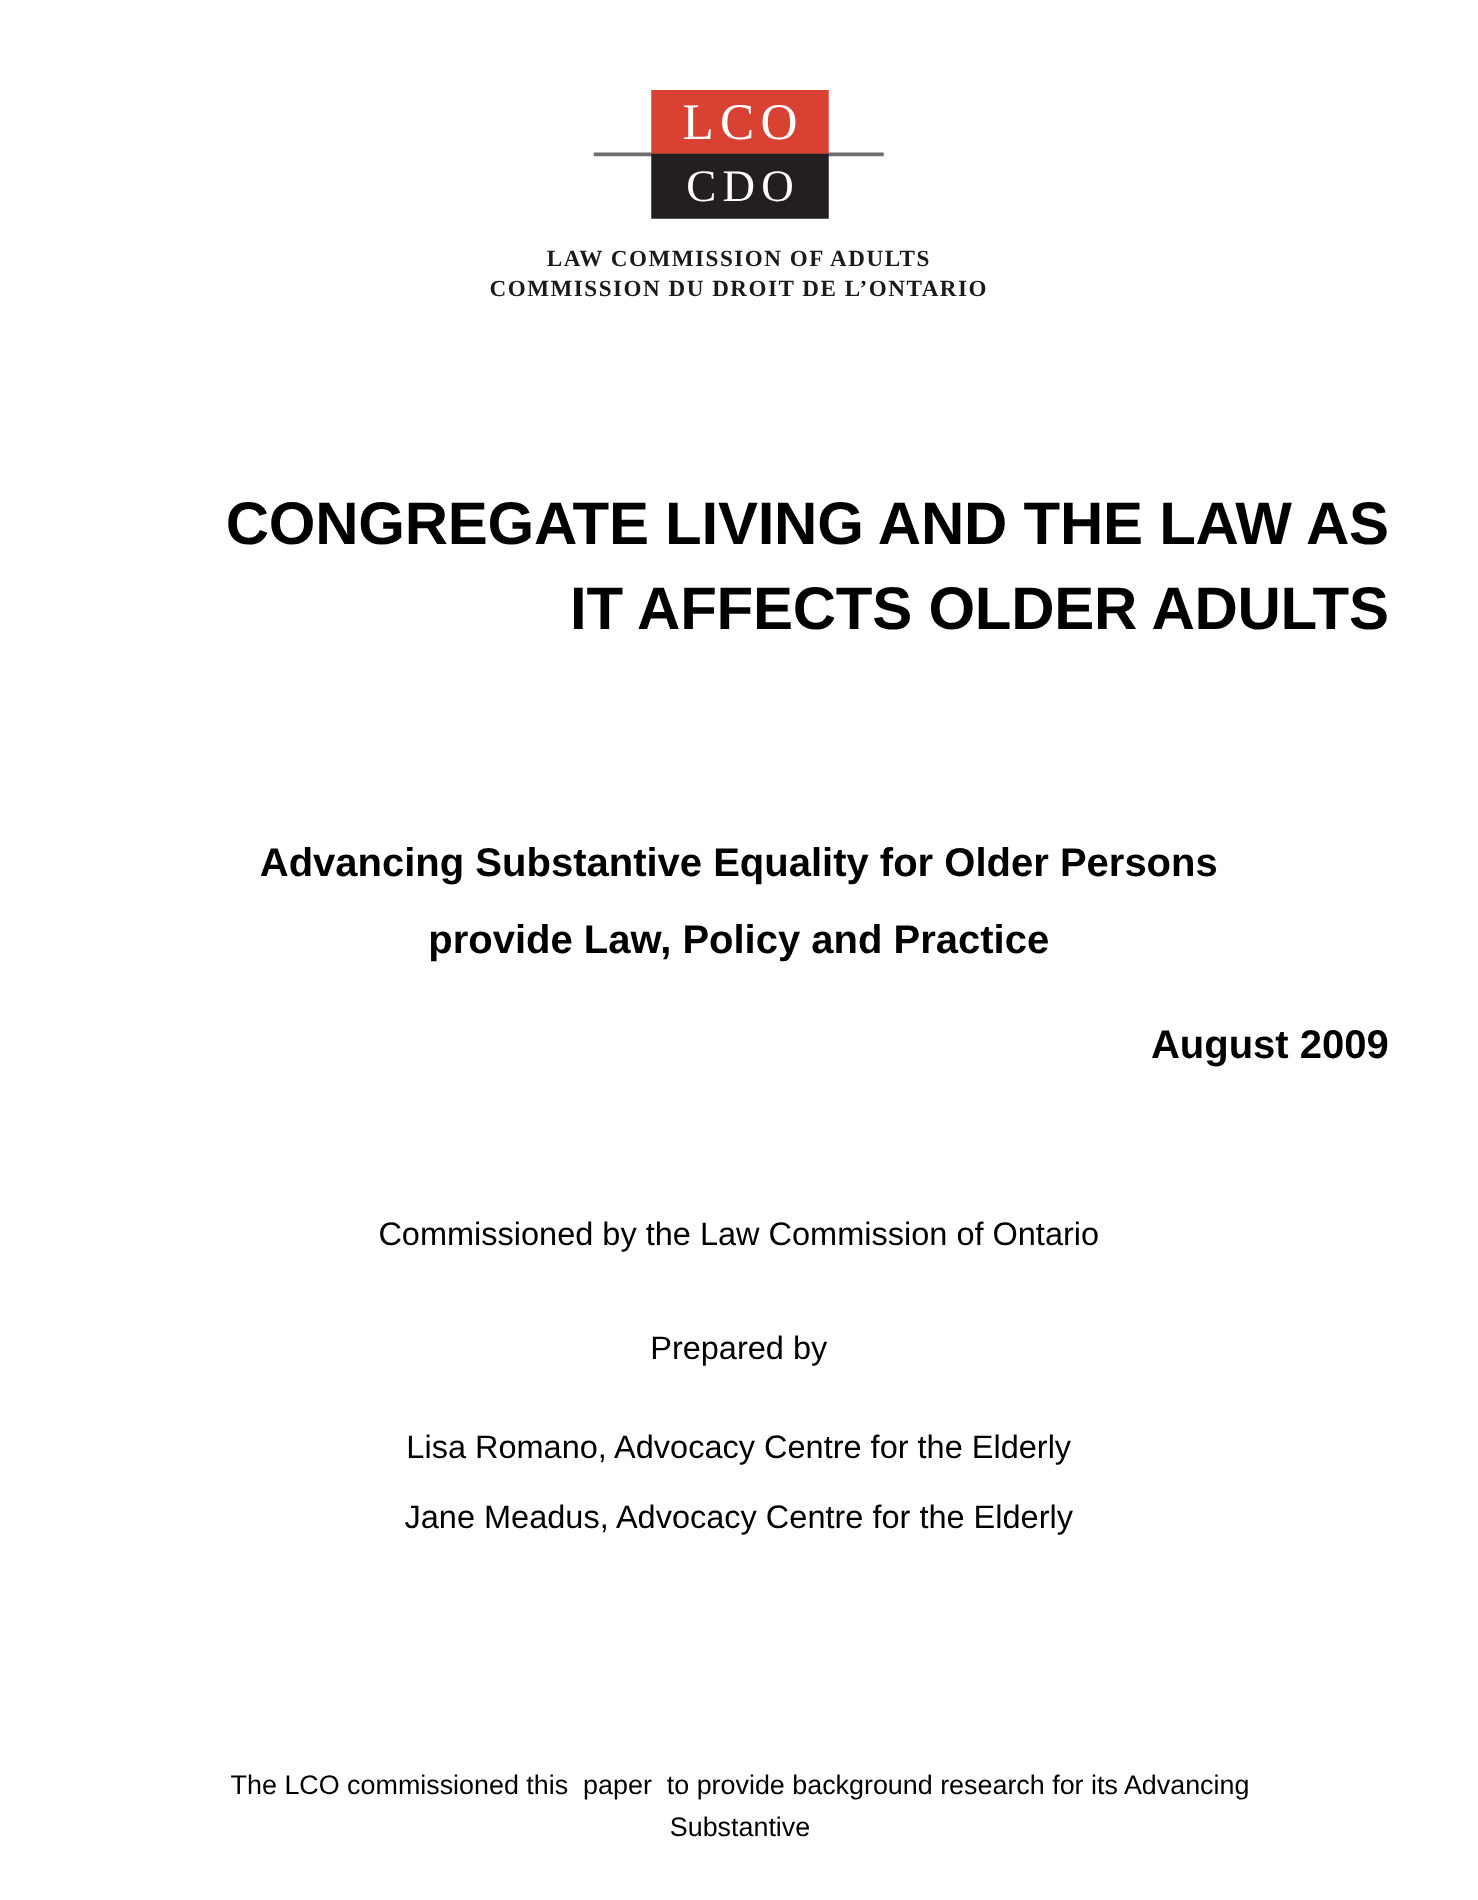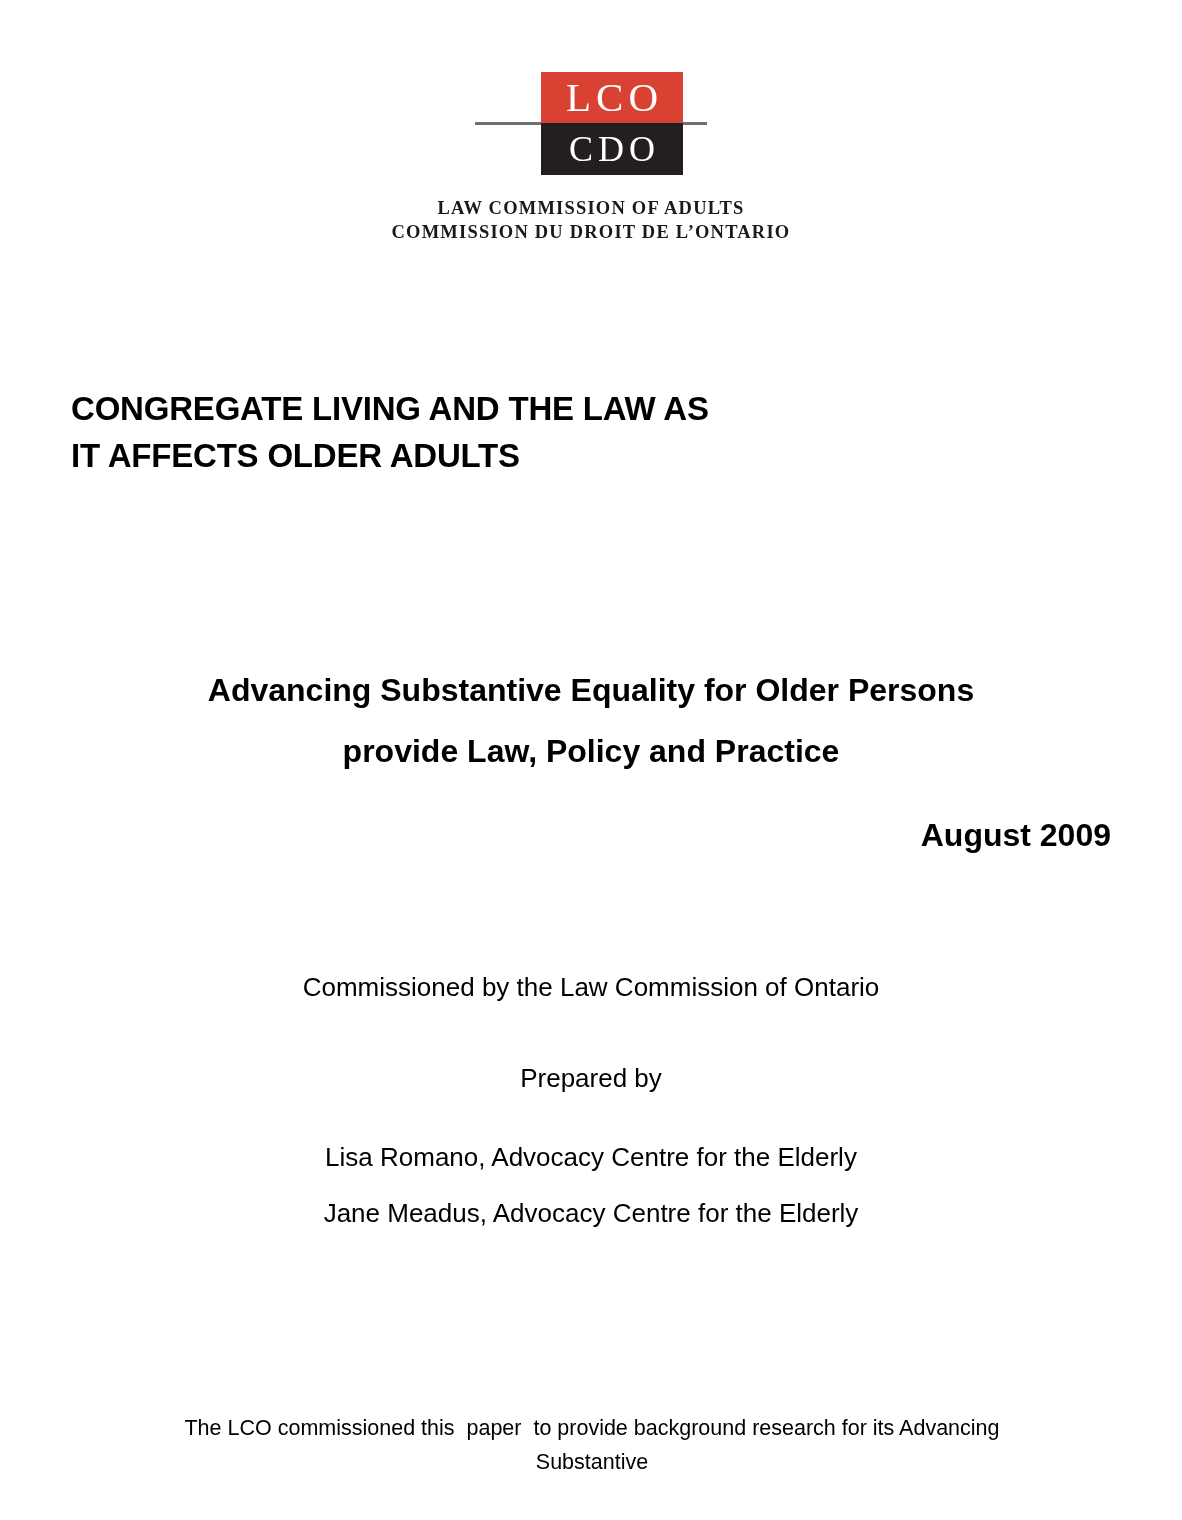--- a/index.html
+++ b/index.html
@@ -53,21 +53,20 @@
     left: 46px;
     width: 142px;
     display: flex;
     align-items: center;
     justify-content: center;
     font-family: "Liberation Serif", serif;
     color: #ffffff;
     letter-spacing: 5px;
     text-indent: 5px;
     line-height: 1;
-    margin-left: 20px;
   }
 
   .logo-box.red {
     top: 0;
     height: 51px;
     background: #d94233;
     font-size: 41px;
   }
 
   .logo-box.black {
@@ -87,22 +86,22 @@
     line-height: 1.28;
     color: #1a1a1a;
   }
 
   
   .title {
     position: absolute;
     top: 386px;
     left: 71px;
     width: 1040px;
-    text-align: left;
-    font-size: 33px;
+    text-align: right;
+    font-size: 48px;
     font-weight: bold;
     line-height: 1.42;
     letter-spacing: -0.2px;
   }
 
   
   .subtitle {
     position: absolute;
     top: 660px;
     left: 71px;

